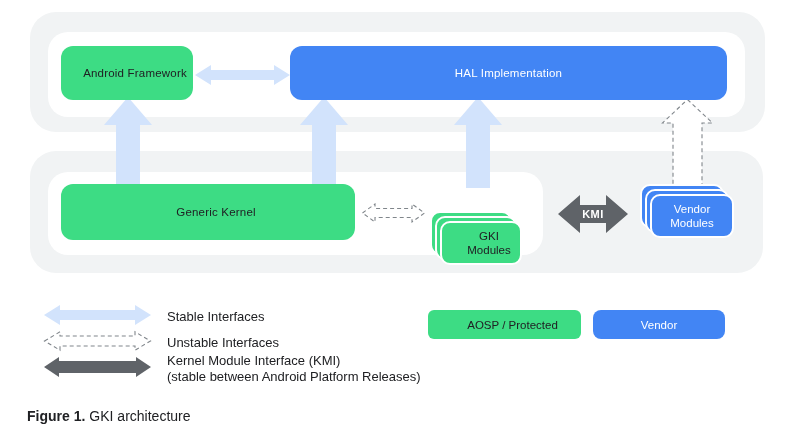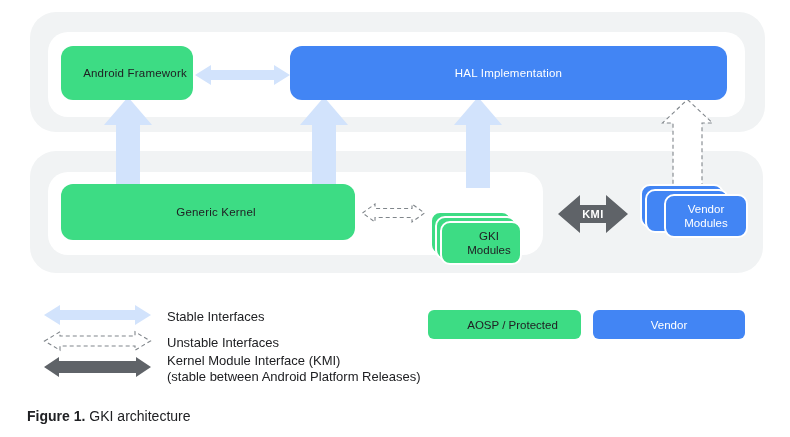--- a/index.html
+++ b/index.html
@@ -126,39 +126,39 @@
   <div class="node blue" style="left:290px; top:46px; width:437px; height:54px;">HAL Implementation</div>
 
   <div class="node green" style="left:61px; top:184px; width:294px; height:56px;">Generic Kernel</div>
 
   <div class="card green" style="left:430px; top:186px; width:82px; height:44px;"></div>
   <div class="card green" style="left:435px; top:191px; width:82px; height:44px;"></div>
   <div class="card green" style="left:440px; top:196px; width:82px; height:44px; color:#202124;">GKI Modules</div>
 
   <div class="card blue" style="left:640px; top:184px; width:84px; height:44px;"></div>
   <div class="card blue" style="left:645px; top:189px; width:84px; height:44px;"></div>
-  <div class="card blue" style="left:650px; top:194px; width:84px; height:44px; color:#ffffff; padding:0 20px;margin-left:14px;">Vendor Modules</div>
+  <div class="card blue" style="left:650px; top:194px; width:84px; height:44px; color:#ffffff; padding:0 20px;">Vendor Modules</div>
 
   <svg class="arrow" style="left:44px; top:305px;" width="107" height="20" viewBox="0 0 107 20">
     <polygon points="0,10 16,0 16,5 91,5 91,0 107,10 91,20 91,15 16,15 16,20" fill="#d2e3fc"></polygon>
   </svg>
   <svg class="arrow" style="left:44px; top:331px;" width="107" height="20" viewBox="0 0 107 20">
     <polygon points="0.5,10 16,0.8 16,5 91,5 91,0.8 106.5,10 91,19.2 91,15 16,15 16,19.2" fill="#ffffff" stroke="#80868b" stroke-width="1.1" stroke-dasharray="4,3"></polygon>
   </svg>
   <svg class="arrow" style="left:44px; top:357px;" width="107" height="20" viewBox="0 0 107 20">
     <polygon points="0,10 15,0 15,4 92,4 92,0 107,10 92,20 92,16 15,16 15,20" fill="#5f6368"></polygon>
   </svg>
 
   <div class="legend-label" style="left:167px; top:309px;">Stable Interfaces</div>
   <div class="legend-label" style="left:167px; top:335px;">Unstable Interfaces</div>
   <div class="legend-label two-line" style="left:167px; top:353px; width:260px;">
     <div>Kernel Module Interface (KMI)</div>
     <div>(stable between Android Platform Releases)</div>
   </div>
 
   <div class="chip green" style="left:428px; top:310px; width:153px;">AOSP / Protected</div>
-  <div class="chip blue" style="left:593px; top:310px; width:152px;">Vendor</div>
+  <div class="chip blue" style="left:593px; top:310px; width:132px;border-radius:8px;">Vendor</div>
 
   <div class="caption">
     <span class="cap-bold">Figure 1.</span><span class="cap-text">GKI architecture</span>
   </div>
 
 </div>
 
 </body></html>

